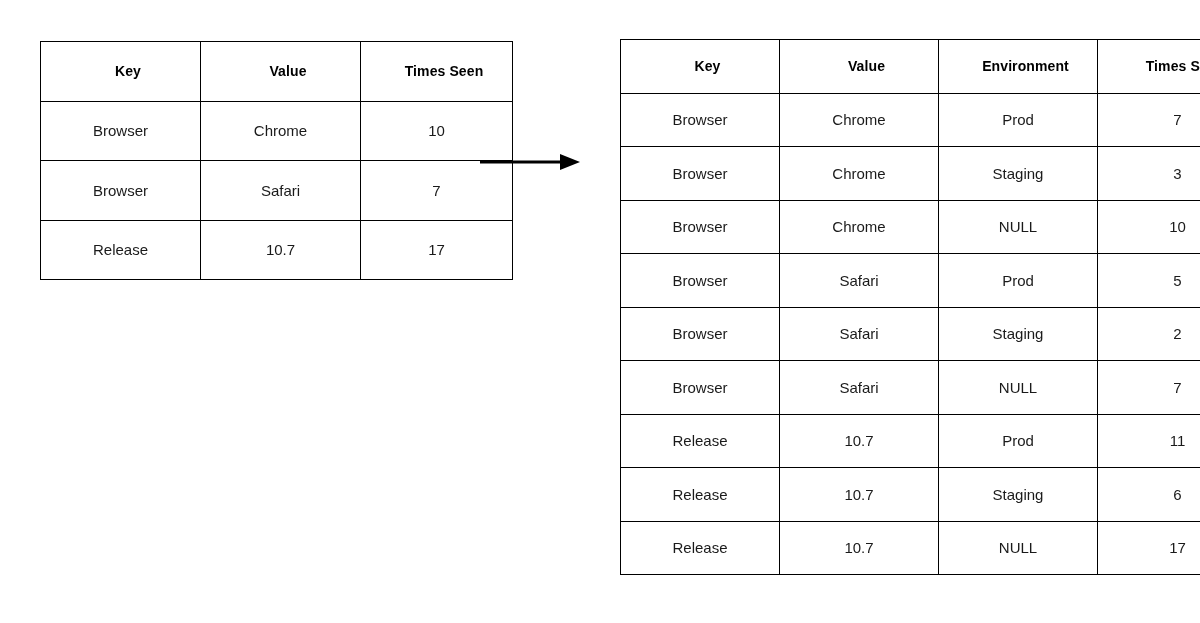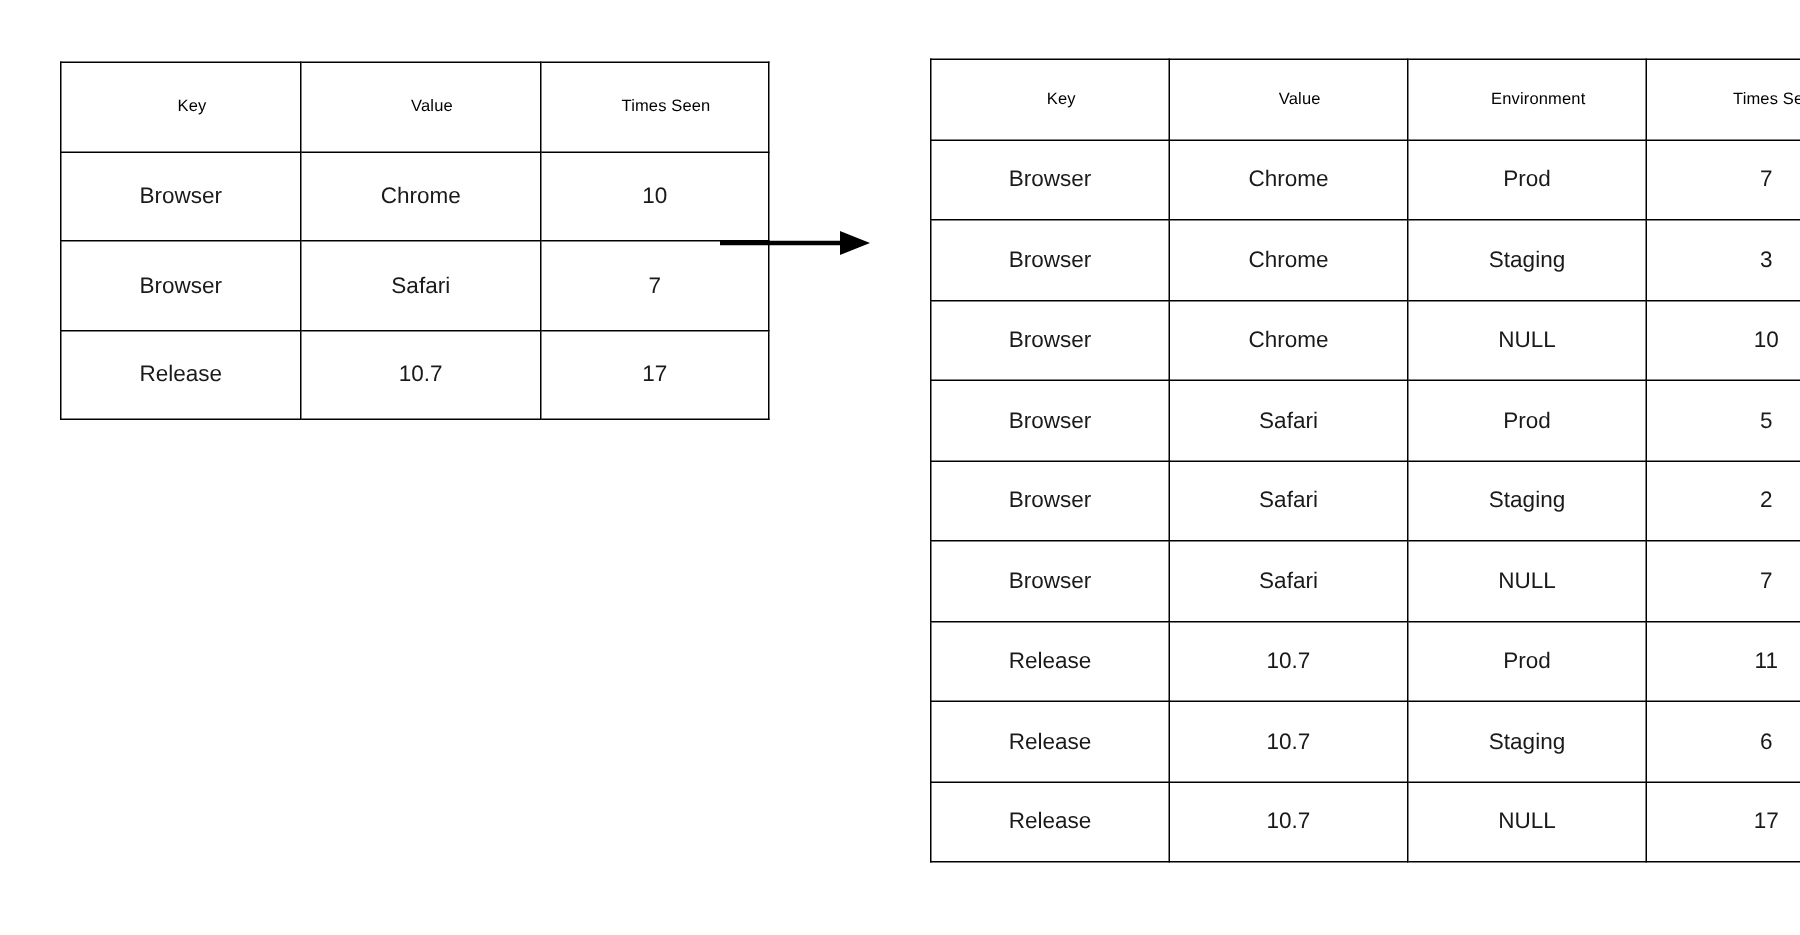--- a/index.html
+++ b/index.html
@@ -34,22 +34,22 @@
     text-align: center;
     vertical-align: middle;
     padding: 0 4px;
     background: #ffffff;
     font-weight: normal;
     font-size: 15px;
     color: #1a1a1a;
     white-space: nowrap;
   }
   .data-table th {
-    font-weight: normal;
-    font-size: 11px;
+    font-weight: bold;
+    font-size: 14px;
     color: #000000;
     letter-spacing: 0.1px;
     padding-left: 19px;
   }
   .cell-null {
     color: #e9e9e9;
   }
 
   
   #source-table {

